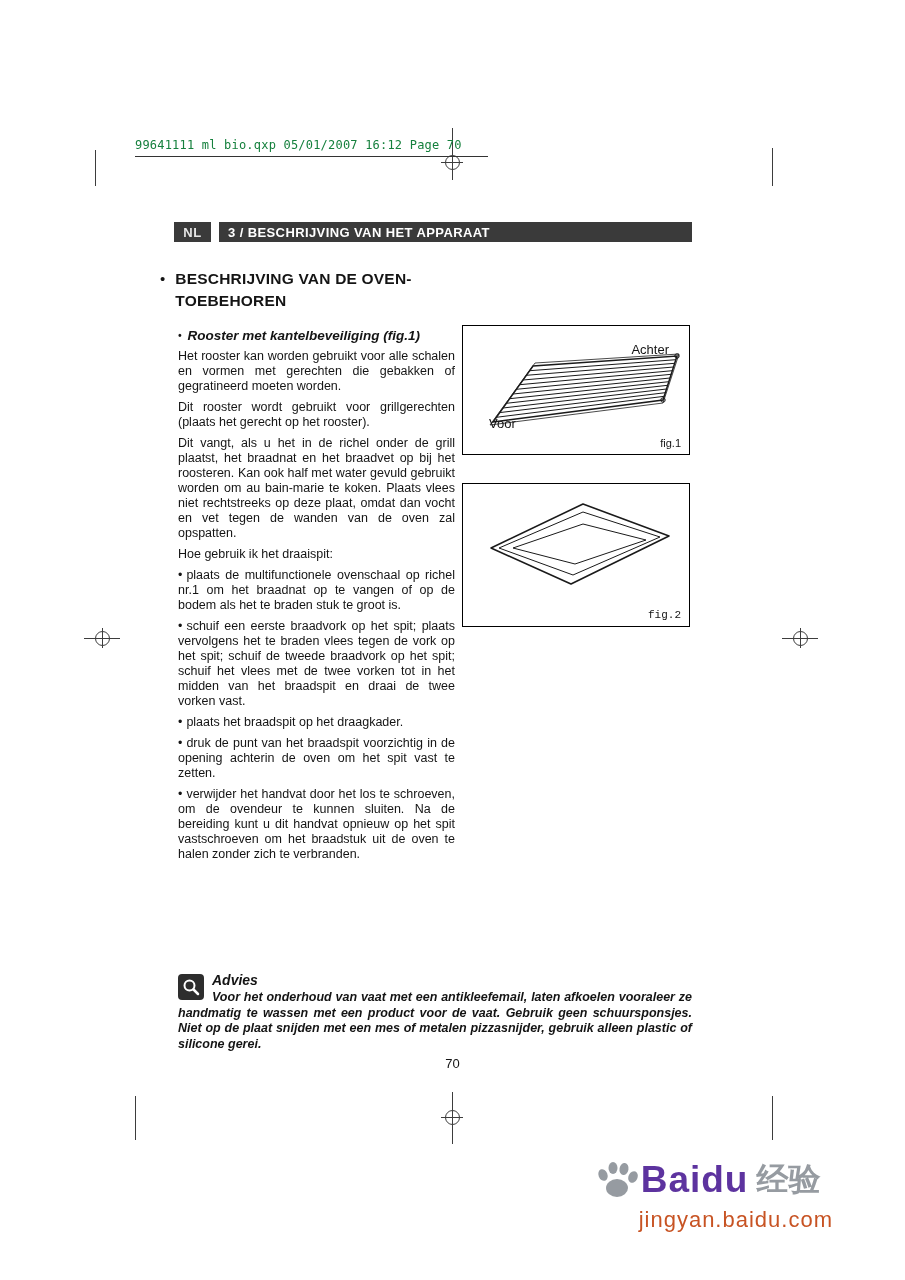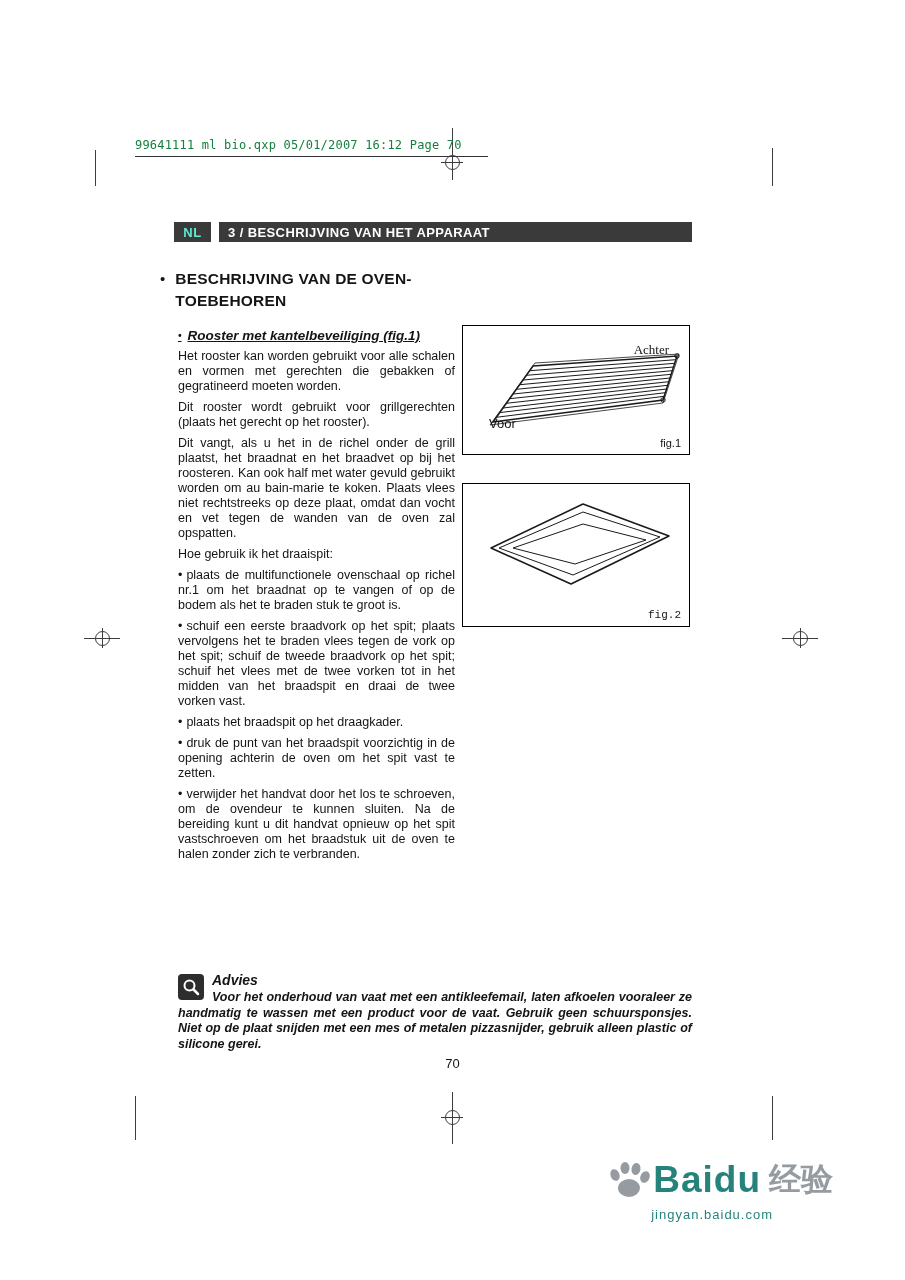--- a/index.html
+++ b/index.html
@@ -8,33 +8,33 @@
 
   
   .mark{position:absolute;background:#3d3d3d;}
   .regc{position:absolute;width:13px;height:13px;border:1px solid #3d3d3d;border-radius:50%;background:transparent;}
 
   .print-line{position:absolute;left:135px;top:138px;width:353px;
               font-family:"DejaVu Sans Mono","Liberation Mono",monospace;font-size:12px;
               letter-spacing:.2px;color:#15803d;padding-bottom:4px;border-bottom:1px solid #333;white-space:nowrap;}
 
   
-  .lang-tag{position:absolute;left:174px;top:222px;width:37px;height:20px;background:#3a3a3a;color:#5eead4;
+  .lang-tag{position:absolute;left:174px;top:222px;width:37px;height:20px;background:#3a3a3a;color:#e5e5e5;
             font-weight:bold;font-size:13px;display:flex;align-items:center;justify-content:center;letter-spacing:.5px;}
   .section-bar{position:absolute;left:219px;top:222px;width:473px;height:20px;background:#3a3a3a;color:#fff;
                font-weight:bold;font-size:13px;display:flex;align-items:center;padding-left:9px;box-sizing:border-box;letter-spacing:.4px;}
 
   
   .main-heading{position:absolute;left:160px;top:268px;width:300px;display:flex;gap:10px;}
   .mh-bullet{font-size:15px;line-height:22px;}
   .mh-text{font-weight:bold;font-size:15.5px;line-height:22px;letter-spacing:.2px;width:262px;}
 
   
   .text-col{position:absolute;left:178px;top:327px;width:277px;text-align:justify;}
-  .subhead{margin:14px 0 5px 0;font-size:13.5px;font-weight:bold;font-style:italic;line-height:17px;text-decoration:underline;}
+  .subhead{margin:14px 0 5px 0;font-size:13.5px;font-weight:bold;font-style:italic;line-height:17px;}
   .subhead.first{margin-top:0;width:252px;}
   .subhead .bd{font-size:10px;margin-right:6px;vertical-align:1px;}
   .text-col p{margin:0 0 6px 0;font-size:12.5px;line-height:15px;}
   .text-col p.intro{margin-bottom:6px;}
   .li .bd{margin-right:4px;}
 
   
   .fig{position:absolute;left:462px;width:228px;border:1px solid #000;background:#fff;box-sizing:border-box;}
   .fig svg{display:block;}
   .fig-label{position:absolute;right:8px;bottom:5px;font-size:11px;}
@@ -45,23 +45,23 @@
   .advice-icon{float:left;width:26px;height:26px;background:#2d2d2d;border-radius:4px;margin:2px 8px 2px 0;
                display:flex;align-items:center;justify-content:center;}
   .advice-title{font-weight:bold;font-style:italic;font-size:14px;margin-bottom:2px;}
   .advice-text{font-weight:bold;font-style:italic;font-size:12.5px;line-height:15.5px;text-align:justify;}
 
   .page-num{position:absolute;left:0;right:0;top:1056px;text-align:center;font-size:13px;}
 
   
   .watermark{position:absolute;right:72px;top:1158px;opacity:.9;}
   .wm-row{display:flex;align-items:center;}
-  .wm-brand{font-size:37px;font-weight:bold;color:#0f766e;letter-spacing:1px;margin-left:2px;}
+  .wm-brand{font-size:37px;font-weight:bold;color:#4c1d95;letter-spacing:1px;margin-left:2px;}
   .wm-cn{font-size:32px;font-weight:bold;color:#8b9197;margin-left:8px;}
-  .wm-url{font-size:13px;color:#0f766e;margin-top:5px;padding-left:44px;letter-spacing:1px;}
+  .wm-url{font-size:22px;color:#c2410c;margin-top:5px;padding-left:44px;letter-spacing:1px;}
 </style>
 </head>
 <body>
 
 <div class="canvas">
 
   <div class="mark" style="left:452px;top:128px;width:1px;height:52px;"></div>
   <div class="mark" style="left:441px;top:162px;width:22px;height:1px;"></div>
   <div class="regc" style="left:445px;top:155px;"></div>
   <div class="mark" style="left:95px;top:150px;width:1px;height:36px;"></div>
@@ -116,21 +116,21 @@
         <line x1="50" y1="68" x2="207" y2="52"></line>
         <line x1="53.3" y1="63.3" x2="208.2" y2="48.3"></line>
         <line x1="56.7" y1="58.7" x2="209.3" y2="44.7"></line>
         <line x1="60" y1="54" x2="210.5" y2="41"></line>
         <line x1="63.3" y1="49.3" x2="211.7" y2="37.3"></line>
         <line x1="66.7" y1="44.7" x2="212.8" y2="33.7"></line>
         <circle cx="214" cy="30" r="2.2"></circle>
         <circle cx="200" cy="74" r="2.2"></circle>
       </g>
     </svg>
-    <span class="fig-ann" style="right:20px;top:16px;font-family:Liberation Serif, serif;">Achter</span>
+    <span class="fig-ann" style="right:20px;top:16px;">Achter</span>
     <span class="fig-ann" style="left:26px;top:90px;">Voor</span>
     <span class="fig-label">fig.1</span>
   </div>
 
   <div class="fig" style="top:483px;height:144px;font-family:Liberation Mono, monospace;">
     <svg width="226" height="118" viewBox="0 0 226 118">
       <g stroke="#1a1a1a" fill="none" stroke-linejoin="round">
         <polygon points="28,64 120,20 206,52 108,100" stroke-width="1.6"></polygon>
         <polygon points="36,64 120,28 197,53 110,91" stroke-width="1"></polygon>
         <polygon points="50,64 120,40 183,56 112,80" stroke-width="1"></polygon>

